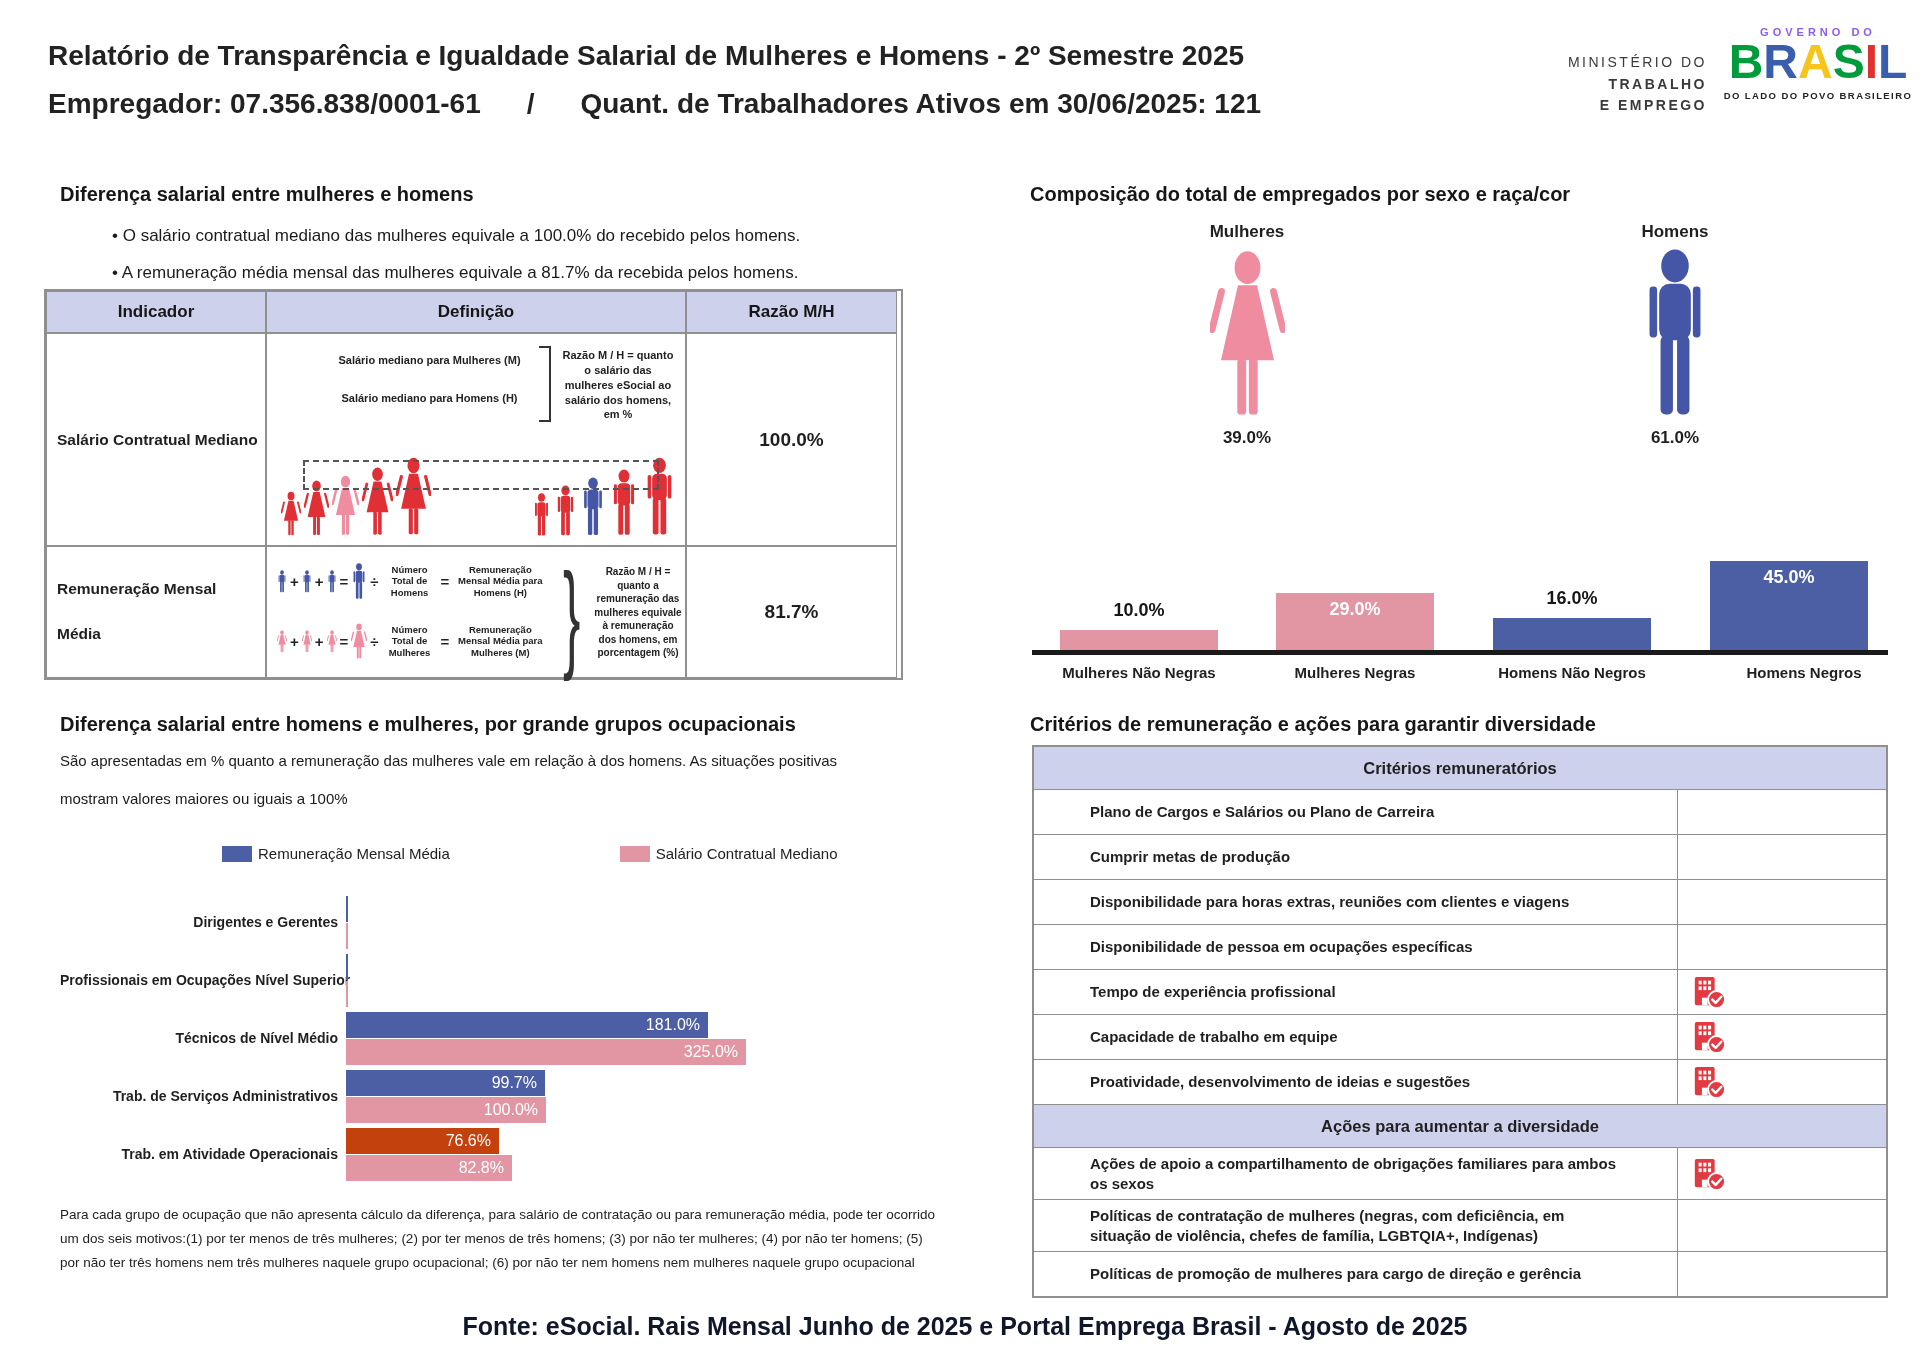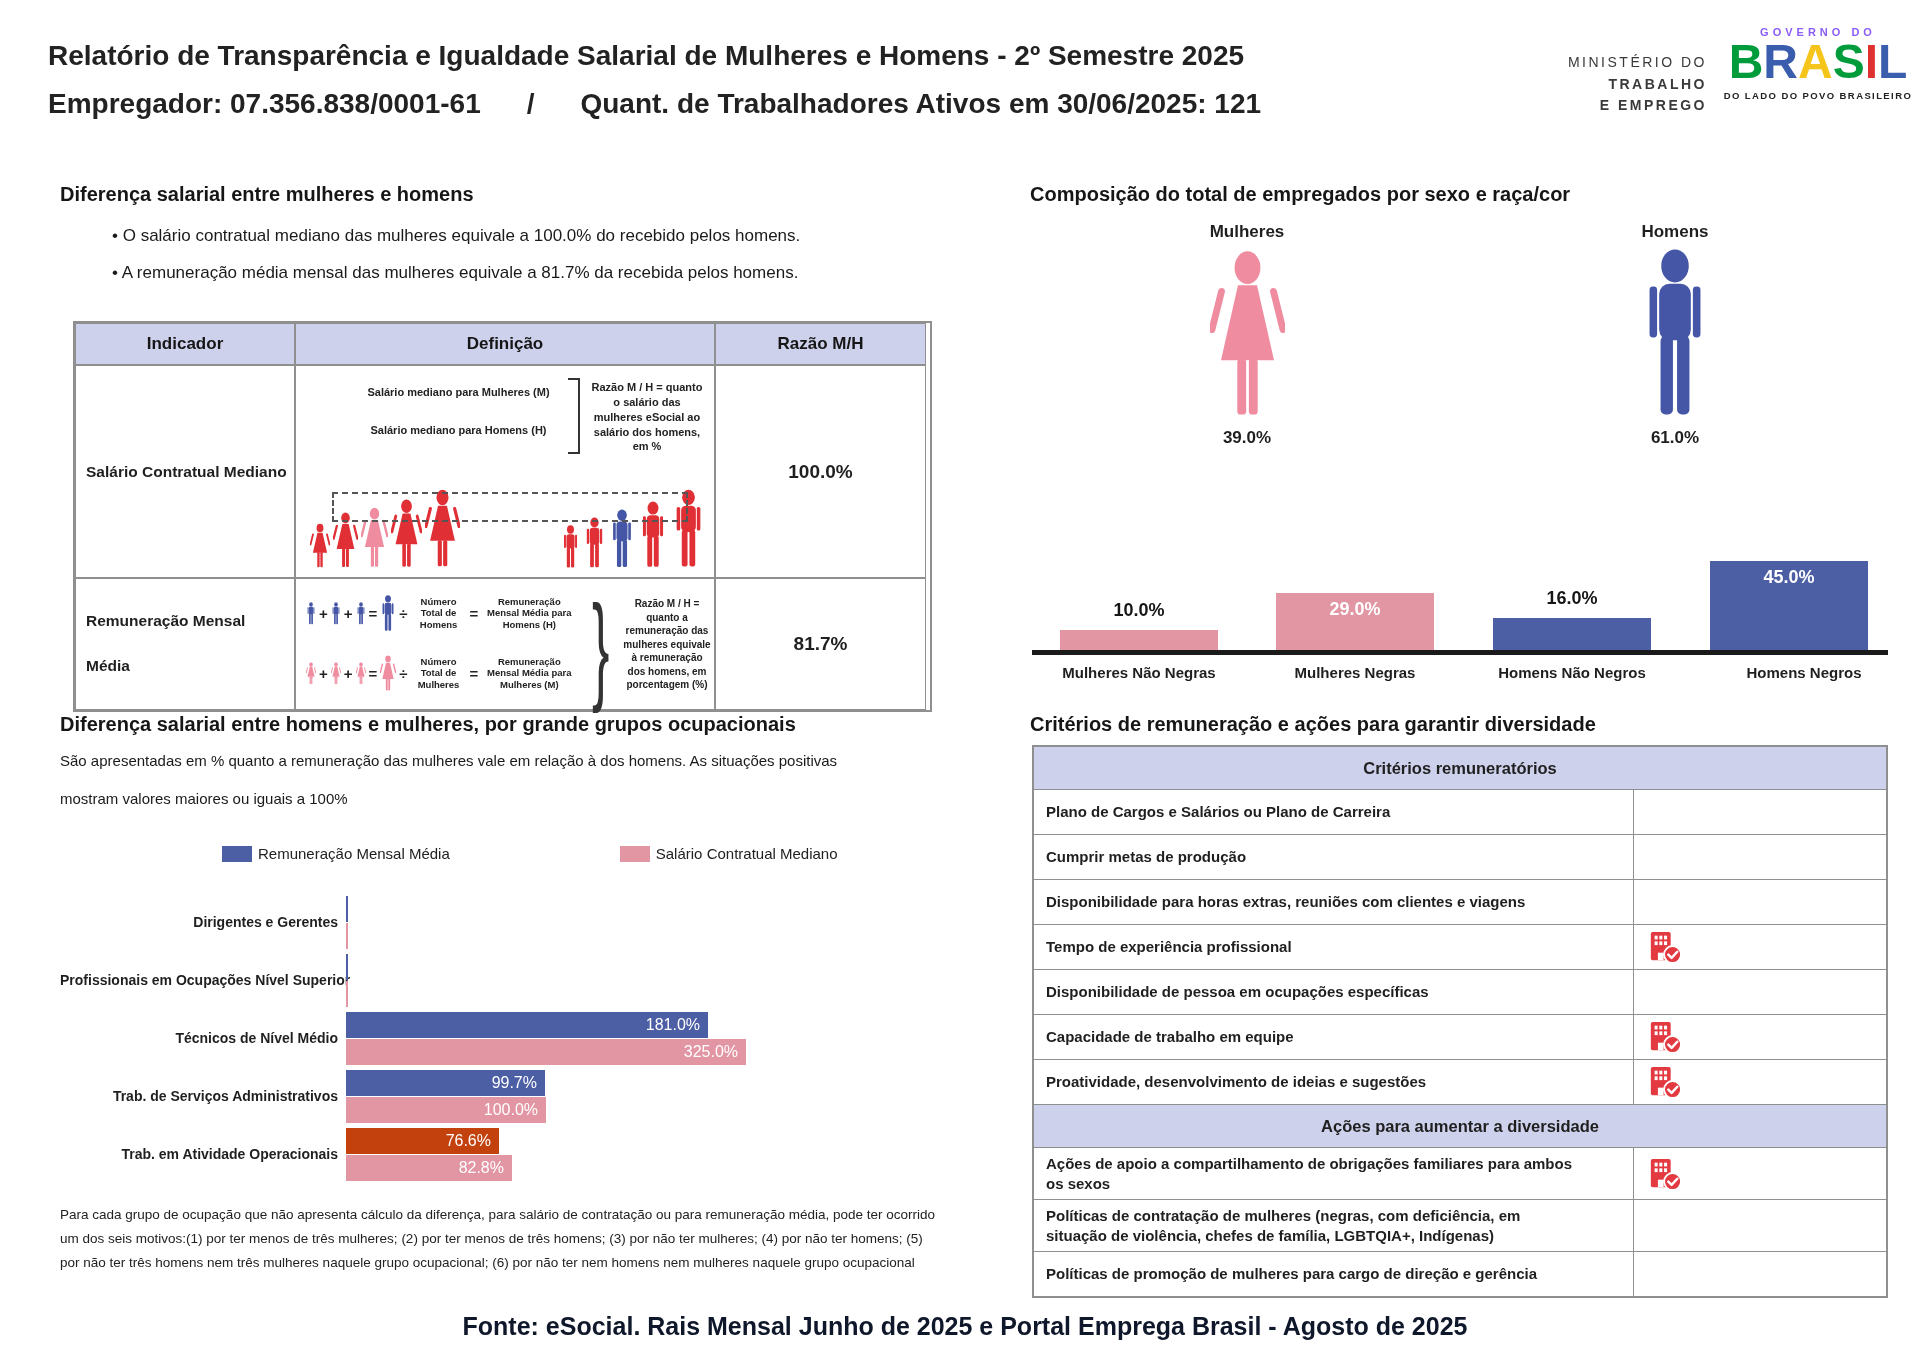--- a/index.html
+++ b/index.html
@@ -17,22 +17,22 @@
   .gov-top{font-size:11px;font-weight:bold;letter-spacing:4px;color:#8b5cf6;text-align:center;}
   .gov-name{font-size:48px;font-weight:bold;letter-spacing:0px;line-height:1.02;}
   .gov-tag{font-size:9.5px;font-weight:bold;letter-spacing:1.4px;color:#222;margin-top:3px;}
 
   
   .sec-h{font-size:20px;font-weight:bold;color:#161616;}
 
   
   .bullet{font-size:17px;color:#1a1a1a;}
   .bullet::before{content:"• ";}
-  .pg-table{left:73px;top:289px;width:855px;border:2px solid #8f8f8f;
-            display:grid;grid-template-columns:220px 420px 211px;grid-template-rows:42px 213px 132px;margin-top:32px;}
+  .pg-table{left:44px;top:289px;width:855px;border:2px solid #8f8f8f;
+            display:grid;grid-template-columns:220px 420px 211px;grid-template-rows:42px 213px 132px;}
   .pg-cell{border:1px solid #8f8f8f;position:relative;box-sizing:border-box;}
   .pg-head{background:#cdd1eb;display:flex;align-items:center;justify-content:center;
            font-weight:bold;font-size:17px;color:#161616;}
   .pg-ind{display:flex;align-items:center;padding-left:10px;font-weight:bold;font-size:15.5px;}
   .pg-ind span{display:block;}
   .pg-ind.two span{width:185px;line-height:2.9;}
   .pg-ratio{display:flex;align-items:center;justify-content:center;font-weight:bold;font-size:19px;}
   .def-lab{position:absolute;font-size:11px;font-weight:bold;text-align:center;color:#222;}
   .def-note{position:absolute;font-size:11px;font-weight:bold;text-align:center;color:#222;line-height:1.35;}
   .bracket{position:absolute;width:10px;border-top:2.5px solid #333;border-bottom:2.5px solid #333;
@@ -67,21 +67,21 @@
   .occ-bar span{color:#fff;font-weight:normal;font-size:16px;padding-right:8px;}
   .footnote{left:60px;top:1203px;width:878px;font-size:13.5px;line-height:1.78;color:#222;}
 
   
   .cr-table{left:1032px;top:745px;width:856px;border:2px solid #8f8f8f;box-sizing:border-box;}
   .cr-head{background:#cdd1eb;border-bottom:1px solid #8f8f8f;min-height:42px;display:flex;
            align-items:center;justify-content:center;font-size:16.5px;font-weight:bold;}
   .cr-row{display:flex;border-bottom:1px solid #8f8f8f;min-height:44px;}
   .cr-row:last-child{border-bottom:none;}
   .cr-label{width:600px;box-sizing:border-box;padding:6px 50px 6px 12px;border-right:1px solid #8f8f8f;
-            display:flex;align-items:center;font-size:15px;font-weight:bold;line-height:1.3;}
+            display:flex;align-items:center;font-size:15px;font-weight:bold;line-height:1.3;margin-left:44px;}
   .cr-icon{flex:1;display:flex;align-items:center;padding-left:12px;}
 
   
   .footer{left:0;top:1312px;width:1930px;text-align:center;font-size:25px;font-weight:bold;color:#0f172a;}
 </style>
 </head>
 <body>
 
 <svg width="0" height="0" style="position:absolute">
   <defs>
@@ -346,32 +346,32 @@
       </div>
       <div class="cr-row">
         <div class="cr-label">Cumprir metas de produção</div>
         <div class="cr-icon"></div>
       </div>
       <div class="cr-row">
         <div class="cr-label">Disponibilidade para horas extras, reuniões com clientes e viagens</div>
         <div class="cr-icon"></div>
       </div>
       <div class="cr-row">
+        <div class="cr-label">Disponibilidade de pessoa em ocupações específicas</div>
+        <div class="cr-icon"></div>
+      </div>
+      <div class="cr-row">
         <div class="cr-label">Tempo de experiência profissional</div>
         <div class="cr-icon">
           <svg viewBox="0 0 40 36" width="38" height="34" style="color: rgb(226, 58, 64);">
             <use href="#sym-building-check"></use>
           </svg>
         </div>
       </div>
       <div class="cr-row">
-        <div class="cr-label">Disponibilidade de pessoa em ocupações específicas</div>
-        <div class="cr-icon"></div>
-      </div>
-      <div class="cr-row">
         <div class="cr-label">Capacidade de trabalho em equipe</div>
         <div class="cr-icon">
           <svg viewBox="0 0 40 36" width="38" height="34" style="color: rgb(226, 58, 64);">
             <use href="#sym-building-check"></use>
           </svg>
         </div>
       </div>
       <div class="cr-row">
         <div class="cr-label">Proatividade, desenvolvimento de ideias e sugestões</div>
         <div class="cr-icon">

